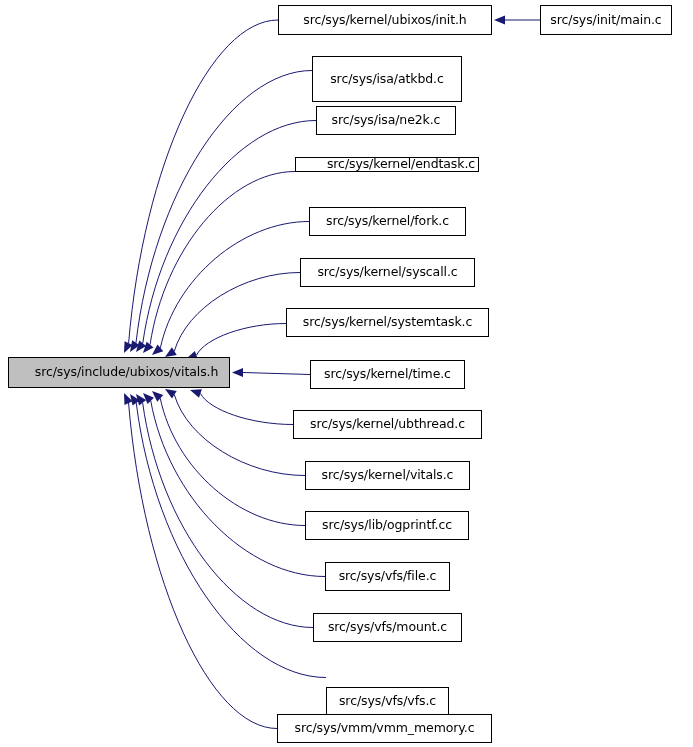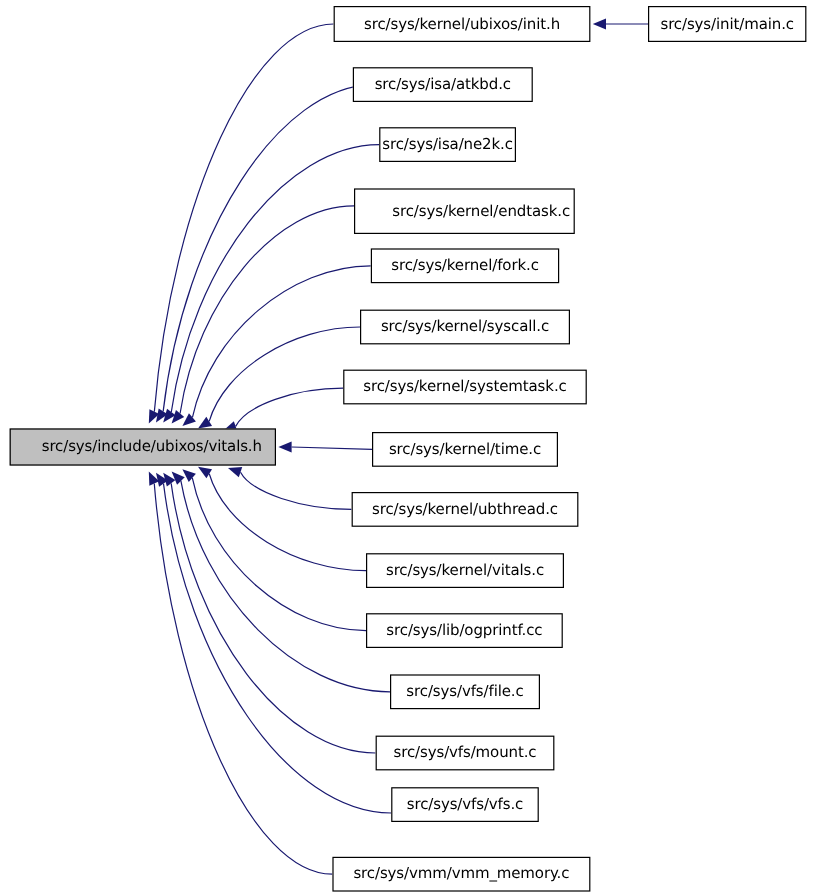--- a/index.html
+++ b/index.html
@@ -78,28 +78,28 @@
       <polygon points="136,394 139.05883363620666,405.48449114179687 146.23109459742096,400.0477023189492" fill="#191970"></polygon>
       <path d="M326,677.5 C240.6149749088115,677.5 155.22994981762298,553.9966601359595 136.25549979735888,403.04813363546555" fill="none" stroke="#191970" stroke-width="1"></path>
       <polygon points="130,394 132.55399058285025,405.6072017343851 139.9570090118675,400.489065536546" fill="#191970"></polygon>
       <path d="M277,728.5 C210.2038857357913,728.5 143.4077714715826,582.0287821199868 128.56419052398067,403.0084047110818" fill="none" stroke="#191970" stroke-width="1"></path>
       <polygon points="124,393 124.46984314217447,404.8755735618012 132.6585379057869,401.1412358603624" fill="#191970"></polygon>
       <path d="M540,20 L505,20" fill="none" stroke="#191970" stroke-width="1"></path>
       <polygon points="494,20 505,24.5 505,15.5" fill="#191970"></polygon>
     </svg>
 <div class="node root" style="left: 8px; top: 357px; width: 222px; height: 31px; padding-left: 15px;">src/sys/include/ubixos/vitals.h</div>
     <div class="node" style="left: 278px; top: 5px; width: 214px; height: 30px;">src/sys/kernel/ubixos/init.h</div>
-    <div class="node" style="left: 294px; top: 56px; width: 150px; height: 29px;">src/sys/isa/atkbd.c</div>
-    <div class="node" style="left: 316px; top: 106px; width: 114px; height: 29px;">src/sys/isa/ne2k.c</div>
-    <div class="node" style="left: 295px; top: 157px; width: 184px; height: 38px; padding-left: 28px;">src/sys/kernel/endtask.c</div>
+    <div class="node" style="left: 312px; top: 56px; width: 150px; height: 46px;">src/sys/isa/atkbd.c</div>
+    <div class="node" style="left: 316px; top: 106px; width: 140px; height: 29px;">src/sys/isa/ne2k.c</div>
+    <div class="node" style="left: 295px; top: 157px; width: 184px; height: 15px; padding-left: 28px;">src/sys/kernel/endtask.c</div>
     <div class="node" style="left: 309px; top: 207px; width: 157px; height: 29px;">src/sys/kernel/fork.c</div>
     <div class="node" style="left: 300px; top: 258px; width: 175px; height: 29px;">src/sys/kernel/syscall.c</div>
     <div class="node" style="left: 286px; top: 308px; width: 203px; height: 29px;">src/sys/kernel/systemtask.c</div>
     <div class="node" style="left: 310px; top: 360px; width: 155px; height: 29px;">src/sys/kernel/time.c</div>
     <div class="node" style="left: 293px; top: 410px; width: 189px; height: 29px;">src/sys/kernel/ubthread.c</div>
     <div class="node" style="left: 305px; top: 461px; width: 165px; height: 29px;">src/sys/kernel/vitals.c</div>
     <div class="node" style="left: 305px; top: 511px; width: 164px; height: 29px;">src/sys/lib/ogprintf.cc</div>
     <div class="node" style="left: 325px; top: 562px; width: 125px; height: 29px;">src/sys/vfs/file.c</div>
     <div class="node" style="left: 313px; top: 613px; width: 149px; height: 29px;">src/sys/vfs/mount.c</div>
-    <div class="node" style="left: 326px; top: 656px; width: 123px; height: 29px;">src/sys/vfs/vfs.c</div>
+    <div class="node" style="left: 326px; top: 687px; width: 123px; height: 29px;">src/sys/vfs/vfs.c</div>
     <div class="node" style="left: 277px; top: 714px; width: 215px; height: 29px;">src/sys/vmm/vmm_memory.c</div>
     <div class="node" style="left: 540px; top: 5px; width: 132px; height: 30px;">src/sys/init/main.c</div>
   </div>
 
 </body></html>

